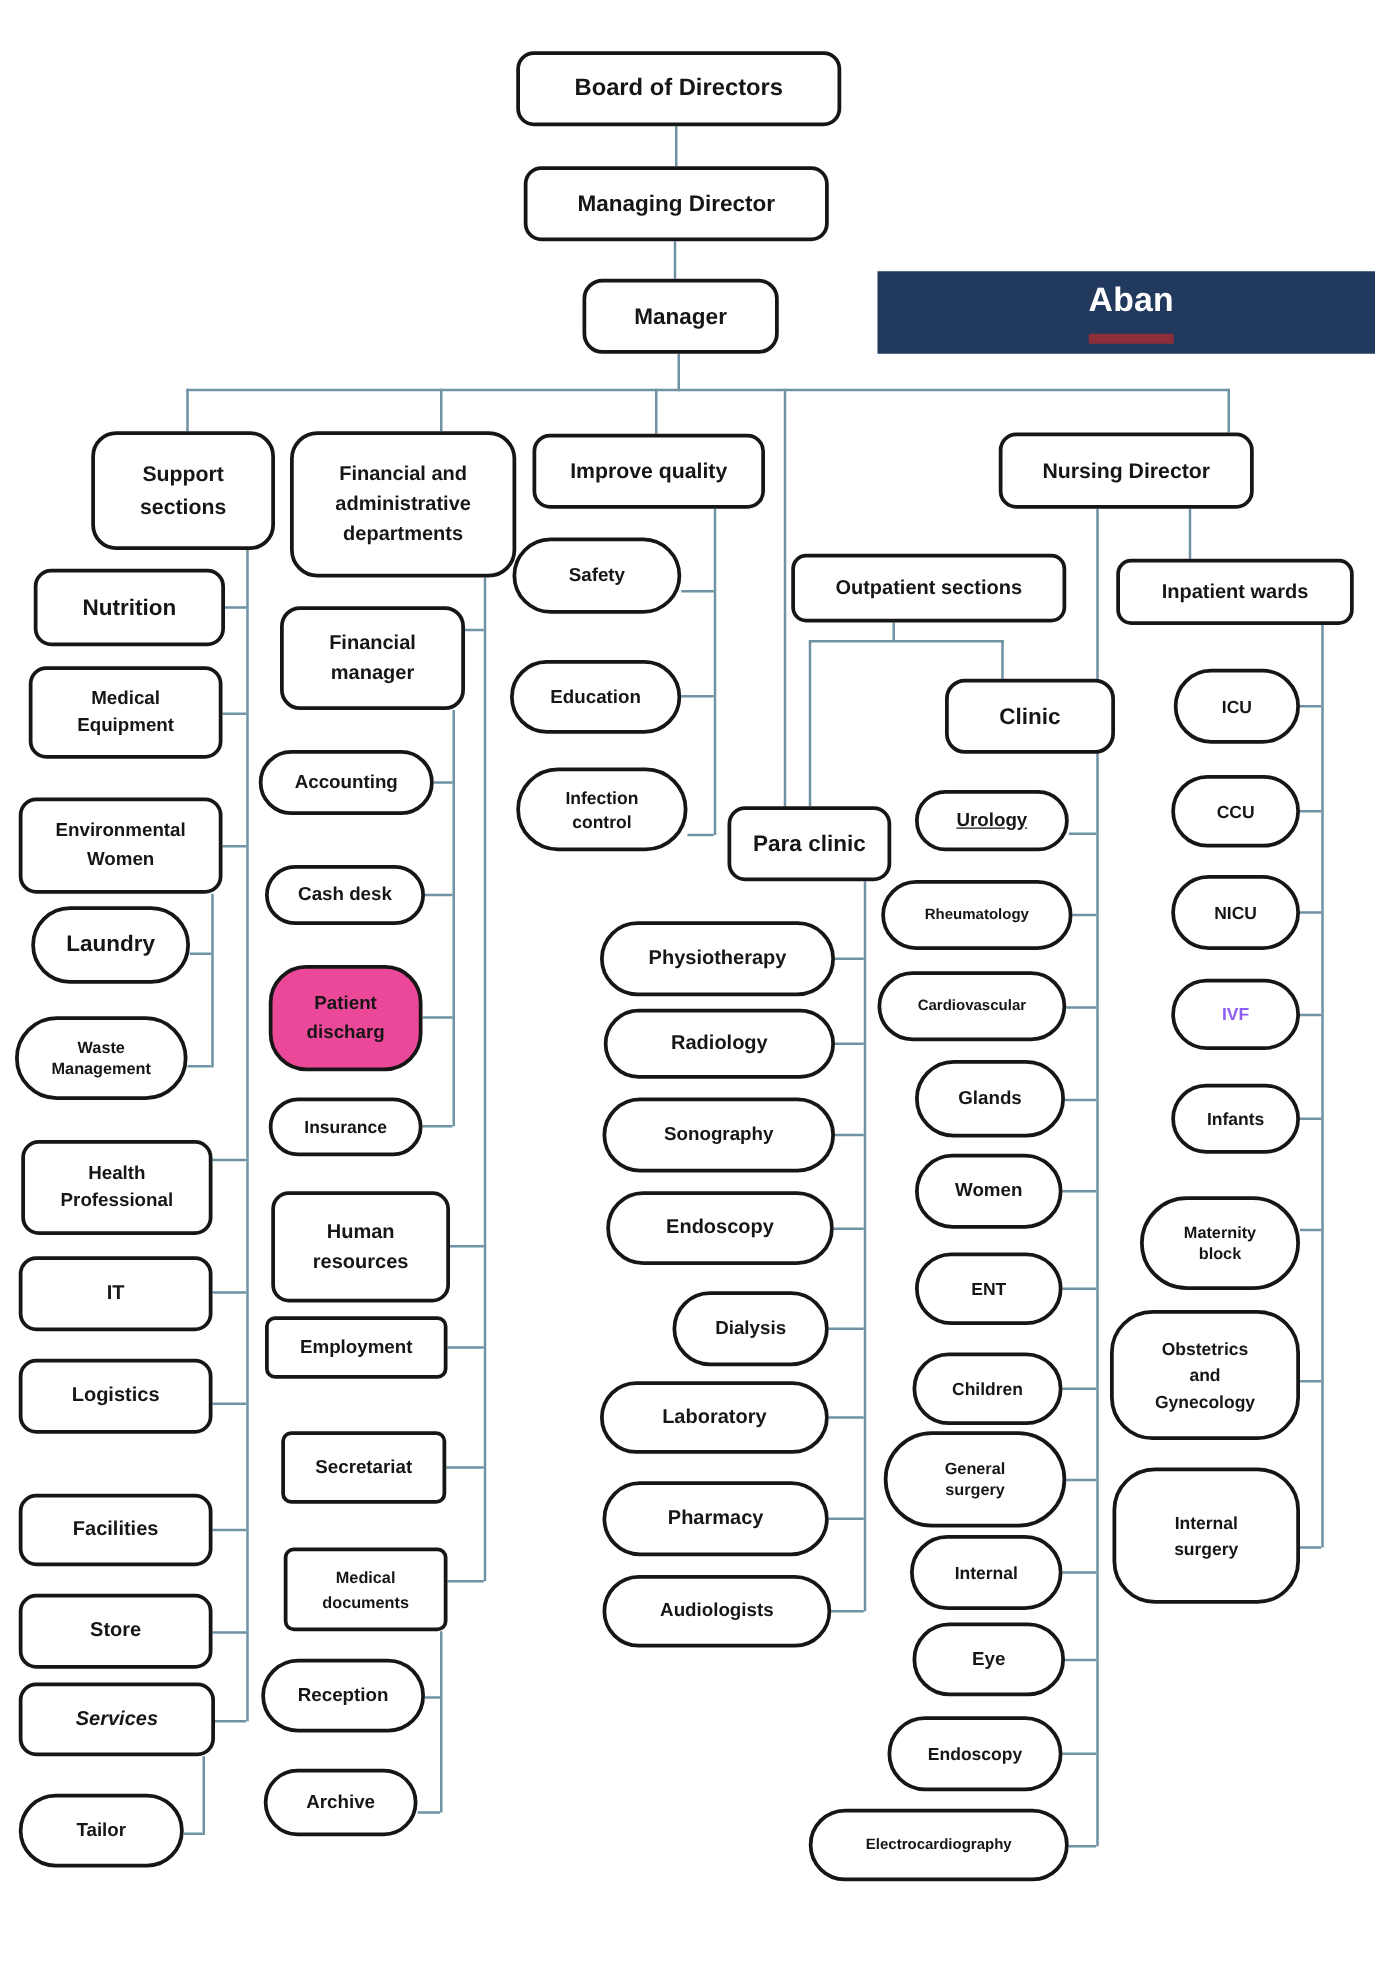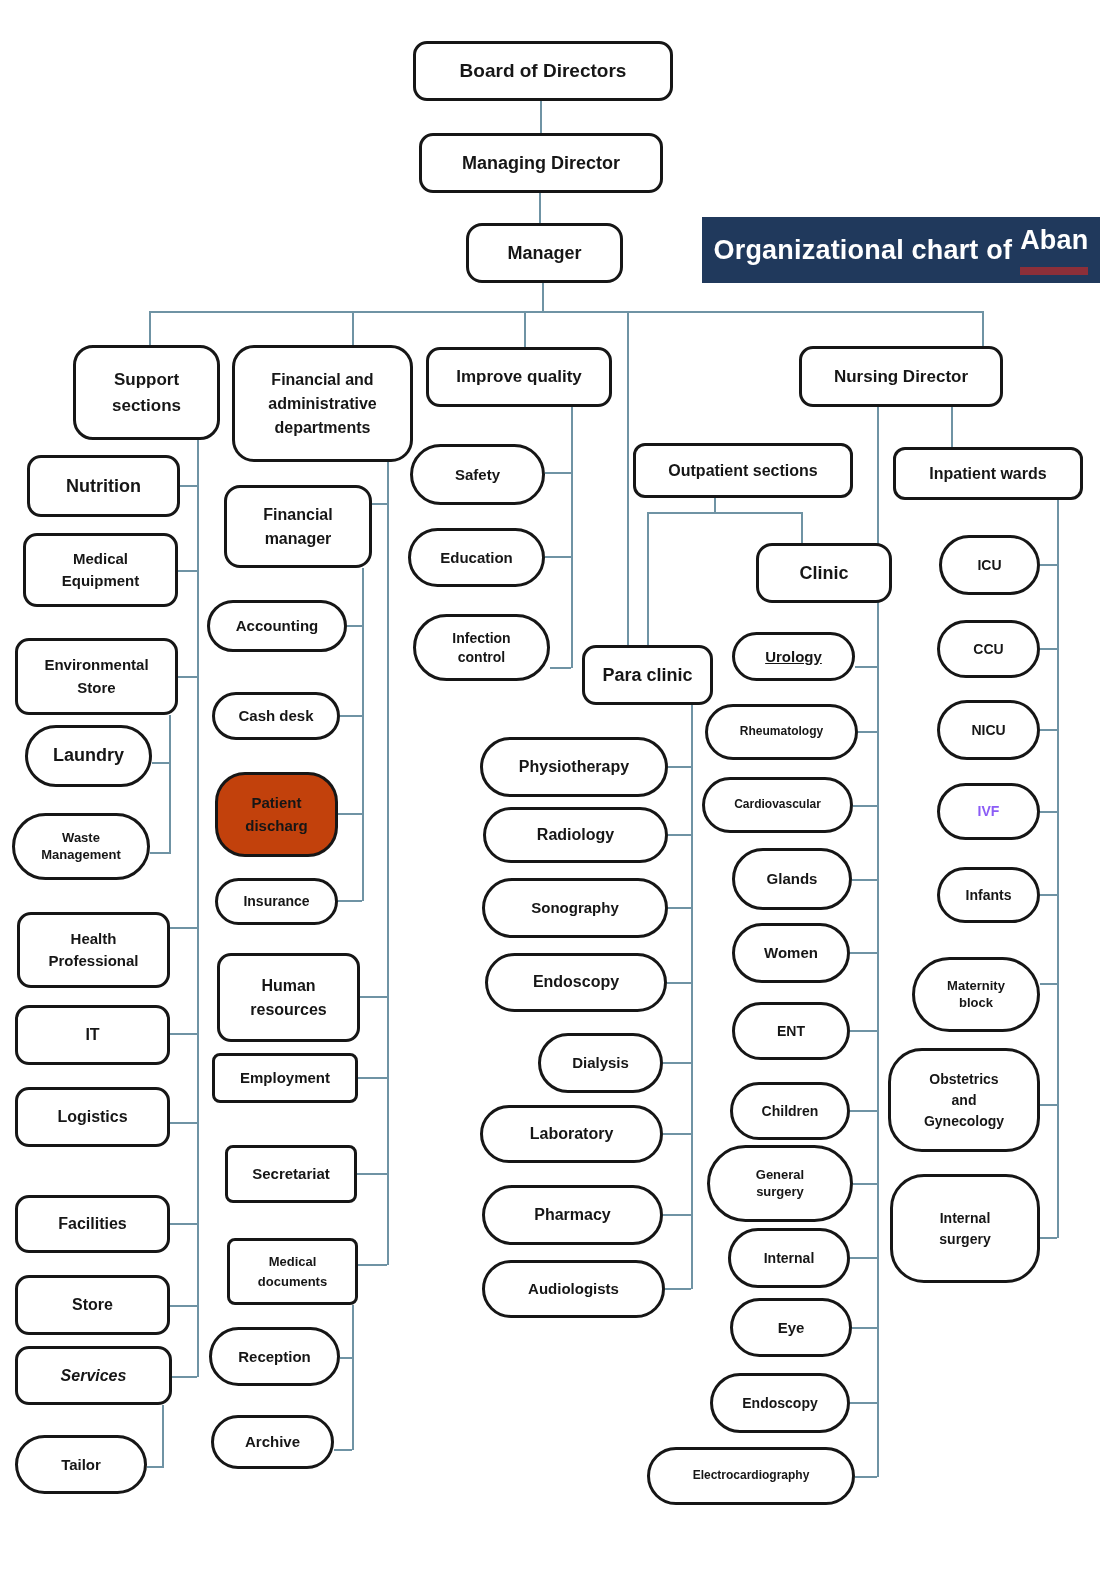--- a/index.html
+++ b/index.html
@@ -19,21 +19,20 @@
     position:absolute;z-index:3;display:flex;align-items:center;justify-content:center;
     font-weight:bold;color:#ffffff;font-size:27px;letter-spacing:0.2px;
   }
   #banner .brand{border-bottom:8px solid #eab308;padding-bottom:11px;margin-left:8px;}
 </style>
 </head>
 <body>
 
 <div id="stage">
   <div id="banner" style="left: 702px; top: 217px; width: 398px; height: 66px; background: rgb(32, 57, 92);">
-    <span>Organizational chart of</span>
     <span class="brand" style="border-bottom-color: rgb(140, 47, 57);">Aban</span>
   </div>
   <div id="lines-layer">
       <div class="seg" style="left: 540px; top: 101px; width: 2px; height: 32px; background: rgb(111, 147, 164);"></div>
       <div class="seg" style="left: 539px; top: 193px; width: 2px; height: 30px; background: rgb(111, 147, 164);"></div>
       <div class="seg" style="left: 542px; top: 283px; width: 2px; height: 30px; background: rgb(111, 147, 164);"></div>
       <div class="seg" style="left: 149px; top: 311px; width: 835px; height: 2px; background: rgb(111, 147, 164);"></div>
       <div class="seg" style="left: 149px; top: 311px; width: 2px; height: 34px; background: rgb(111, 147, 164);"></div>
       <div class="seg" style="left: 352px; top: 311px; width: 2px; height: 34px; background: rgb(111, 147, 164);"></div>
       <div class="seg" style="left: 524px; top: 311px; width: 2px; height: 36px; background: rgb(111, 147, 164);"></div>
@@ -121,48 +120,48 @@
       <div class="node" style="left: 426px; top: 347px; width: 186px; height: 60px; font-size: 17px; border-radius: 14px; border-color: rgb(22, 22, 22); background: rgb(255, 255, 255); color: rgb(22, 22, 22);">Improve quality</div>
       <div class="node" style="left: 799px; top: 346px; width: 204px; height: 61px; font-size: 17px; border-radius: 14px; border-color: rgb(22, 22, 22); background: rgb(255, 255, 255); color: rgb(22, 22, 22);">Nursing Director</div>
       <div class="node" style="left: 633px; top: 443px; width: 220px; height: 55px; font-size: 16px; border-radius: 12px; border-color: rgb(22, 22, 22); background: rgb(255, 255, 255); color: rgb(22, 22, 22);">Outpatient sections</div>
       <div class="node" style="left: 893px; top: 447px; width: 190px; height: 53px; font-size: 16px; border-radius: 12px; border-color: rgb(22, 22, 22); background: rgb(255, 255, 255); color: rgb(22, 22, 22);">Inpatient wards</div>
       <div class="node" style="left: 756px; top: 543px; width: 136px; height: 60px; font-size: 18px; border-radius: 16px; border-color: rgb(22, 22, 22); background: rgb(255, 255, 255); color: rgb(22, 22, 22);">Clinic</div>
       <div class="node" style="left: 582px; top: 645px; width: 131px; height: 60px; font-size: 18px; border-radius: 14px; border-color: rgb(22, 22, 22); background: rgb(255, 255, 255); color: rgb(22, 22, 22);">Para clinic</div>
       <div class="node" style="left: 27px; top: 455px; width: 153px; height: 62px; font-size: 18px; border-radius: 14px; border-color: rgb(22, 22, 22); background: rgb(255, 255, 255); color: rgb(22, 22, 22);">Nutrition</div>
       <div class="node" style="left: 23px; top: 533px; width: 155px; height: 74px; font-size: 15px; border-radius: 14px; border-color: rgb(22, 22, 22); background: rgb(255, 255, 255); color: rgb(22, 22, 22);">Medical
 Equipment</div>
       <div class="node" style="left: 15px; top: 638px; width: 163px; height: 77px; font-size: 15px; border-radius: 14px; border-color: rgb(22, 22, 22); background: rgb(255, 255, 255); color: rgb(22, 22, 22);">Environmental
-Store</div>
+Women</div>
       <div class="node pill" style="left: 25px; top: 725px; width: 127px; height: 62px; font-size: 18px; border-radius: 31px; border-color: rgb(22, 22, 22); background: rgb(255, 255, 255); color: rgb(22, 22, 22);">Laundry</div>
       <div class="node pill" style="left: 12px; top: 813px; width: 138px; height: 67px; font-size: 13px; border-radius: 33.5px; border-color: rgb(22, 22, 22); background: rgb(255, 255, 255); color: rgb(22, 22, 22);">Waste
 Management</div>
       <div class="node" style="left: 17px; top: 912px; width: 153px; height: 76px; font-size: 15px; border-radius: 14px; border-color: rgb(22, 22, 22); background: rgb(255, 255, 255); color: rgb(22, 22, 22);">Health
 Professional</div>
       <div class="node" style="left: 15px; top: 1005px; width: 155px; height: 60px; font-size: 16px; border-radius: 14px; border-color: rgb(22, 22, 22); background: rgb(255, 255, 255); color: rgb(22, 22, 22);">IT</div>
       <div class="node" style="left: 15px; top: 1087px; width: 155px; height: 60px; font-size: 16px; border-radius: 14px; border-color: rgb(22, 22, 22); background: rgb(255, 255, 255); color: rgb(22, 22, 22);">Logistics</div>
       <div class="node" style="left: 15px; top: 1195px; width: 155px; height: 58px; font-size: 16px; border-radius: 14px; border-color: rgb(22, 22, 22); background: rgb(255, 255, 255); color: rgb(22, 22, 22);">Facilities</div>
       <div class="node" style="left: 15px; top: 1275px; width: 155px; height: 60px; font-size: 16px; border-radius: 14px; border-color: rgb(22, 22, 22); background: rgb(255, 255, 255); color: rgb(22, 22, 22);">Store</div>
       <div class="node" style="left: 15px; top: 1346px; width: 157px; height: 59px; font-size: 16px; border-radius: 14px; border-color: rgb(22, 22, 22); background: rgb(255, 255, 255); color: rgb(22, 22, 22); font-style: italic;">Services</div>
       <div class="node pill" style="left: 15px; top: 1435px; width: 132px; height: 59px; font-size: 15px; border-radius: 29.5px; border-color: rgb(22, 22, 22); background: rgb(255, 255, 255); color: rgb(22, 22, 22);">Tailor</div>
       <div class="node" style="left: 224px; top: 485px; width: 148px; height: 83px; font-size: 16px; border-radius: 16px; border-color: rgb(22, 22, 22); background: rgb(255, 255, 255); color: rgb(22, 22, 22);">Financial
 manager</div>
       <div class="node pill" style="left: 207px; top: 600px; width: 140px; height: 52px; font-size: 15px; border-radius: 26px; border-color: rgb(22, 22, 22); background: rgb(255, 255, 255); color: rgb(22, 22, 22);">Accounting</div>
       <div class="node pill" style="left: 212px; top: 692px; width: 128px; height: 48px; font-size: 15px; border-radius: 24px; border-color: rgb(22, 22, 22); background: rgb(255, 255, 255); color: rgb(22, 22, 22);">Cash desk</div>
-      <div class="node" style="left: 215px; top: 772px; width: 123px; height: 85px; font-size: 15px; border-radius: 30px; border-color: rgb(22, 22, 22); background: #c2410c; color: rgb(22, 22, 22);">Patient
+      <div class="node" style="left: 215px; top: 772px; width: 123px; height: 85px; font-size: 15px; border-radius: 30px; border-color: rgb(22, 22, 22); background: #ec4899; color: rgb(22, 22, 22);">Patient
 discharg</div>
       <div class="node pill" style="left: 215px; top: 878px; width: 123px; height: 47px; font-size: 14px; border-radius: 23.5px; border-color: rgb(22, 22, 22); background: rgb(255, 255, 255); color: rgb(22, 22, 22);">Insurance</div>
       <div class="node" style="left: 217px; top: 953px; width: 143px; height: 89px; font-size: 16px; border-radius: 14px; border-color: rgb(22, 22, 22); background: rgb(255, 255, 255); color: rgb(22, 22, 22);">Human
 resources</div>
       <div class="node" style="left: 212px; top: 1053px; width: 146px; height: 50px; font-size: 15px; border-radius: 8px; border-color: rgb(22, 22, 22); background: rgb(255, 255, 255); color: rgb(22, 22, 22);">Employment</div>
       <div class="node" style="left: 225px; top: 1145px; width: 132px; height: 58px; font-size: 15px; border-radius: 8px; border-color: rgb(22, 22, 22); background: rgb(255, 255, 255); color: rgb(22, 22, 22);">Secretariat</div>
       <div class="node" style="left: 227px; top: 1238px; width: 131px; height: 67px; font-size: 13px; border-radius: 8px; border-color: rgb(22, 22, 22); background: rgb(255, 255, 255); color: rgb(22, 22, 22);">Medical
 documents</div>
       <div class="node pill" style="left: 209px; top: 1327px; width: 131px; height: 59px; font-size: 15px; border-radius: 29.5px; border-color: rgb(22, 22, 22); background: rgb(255, 255, 255); color: rgb(22, 22, 22);">Reception</div>
       <div class="node pill" style="left: 211px; top: 1415px; width: 123px; height: 54px; font-size: 15px; border-radius: 29.5px; border-color: rgb(22, 22, 22); background: rgb(255, 255, 255); color: rgb(22, 22, 22);">Archive</div>
-      <div class="node pill" style="left: 410px; top: 444px; width: 135px; height: 61px; font-size: 15px; border-radius: 30.5px; border-color: rgb(22, 22, 22); background: rgb(255, 255, 255); color: rgb(22, 22, 22);">Safety</div>
+      <div class="node pill" style="left: 410px; top: 430px; width: 135px; height: 61px; font-size: 15px; border-radius: 30.5px; border-color: rgb(22, 22, 22); background: rgb(255, 255, 255); color: rgb(22, 22, 22);">Safety</div>
       <div class="node pill" style="left: 408px; top: 528px; width: 137px; height: 59px; font-size: 15px; border-radius: 29.5px; border-color: rgb(22, 22, 22); background: rgb(255, 255, 255); color: rgb(22, 22, 22);">Education</div>
       <div class="node pill" style="left: 413px; top: 614px; width: 137px; height: 67px; font-size: 14px; border-radius: 33.5px; border-color: rgb(22, 22, 22); background: rgb(255, 255, 255); color: rgb(22, 22, 22);">Infection
 control</div>
       <div class="node pill" style="left: 480px; top: 737px; width: 188px; height: 60px; font-size: 16px; border-radius: 30px; border-color: rgb(22, 22, 22); background: rgb(255, 255, 255); color: rgb(22, 22, 22);">Physiotherapy</div>
       <div class="node pill" style="left: 483px; top: 807px; width: 185px; height: 56px; font-size: 16px; border-radius: 28px; border-color: rgb(22, 22, 22); background: rgb(255, 255, 255); color: rgb(22, 22, 22);">Radiology</div>
       <div class="node pill" style="left: 482px; top: 878px; width: 186px; height: 60px; font-size: 15px; border-radius: 30px; border-color: rgb(22, 22, 22); background: rgb(255, 255, 255); color: rgb(22, 22, 22);">Sonography</div>
       <div class="node pill" style="left: 485px; top: 953px; width: 182px; height: 59px; font-size: 16px; border-radius: 29.5px; border-color: rgb(22, 22, 22); background: rgb(255, 255, 255); color: rgb(22, 22, 22);">Endoscopy</div>
       <div class="node pill" style="left: 538px; top: 1033px; width: 125px; height: 60px; font-size: 15px; border-radius: 30px; border-color: rgb(22, 22, 22); background: rgb(255, 255, 255); color: rgb(22, 22, 22);">Dialysis</div>
       <div class="node pill" style="left: 480px; top: 1105px; width: 183px; height: 58px; font-size: 16px; border-radius: 29px; border-color: rgb(22, 22, 22); background: rgb(255, 255, 255); color: rgb(22, 22, 22);">Laboratory</div>
       <div class="node pill" style="left: 482px; top: 1185px; width: 181px; height: 60px; font-size: 16px; border-radius: 30px; border-color: rgb(22, 22, 22); background: rgb(255, 255, 255); color: rgb(22, 22, 22);">Pharmacy</div>

